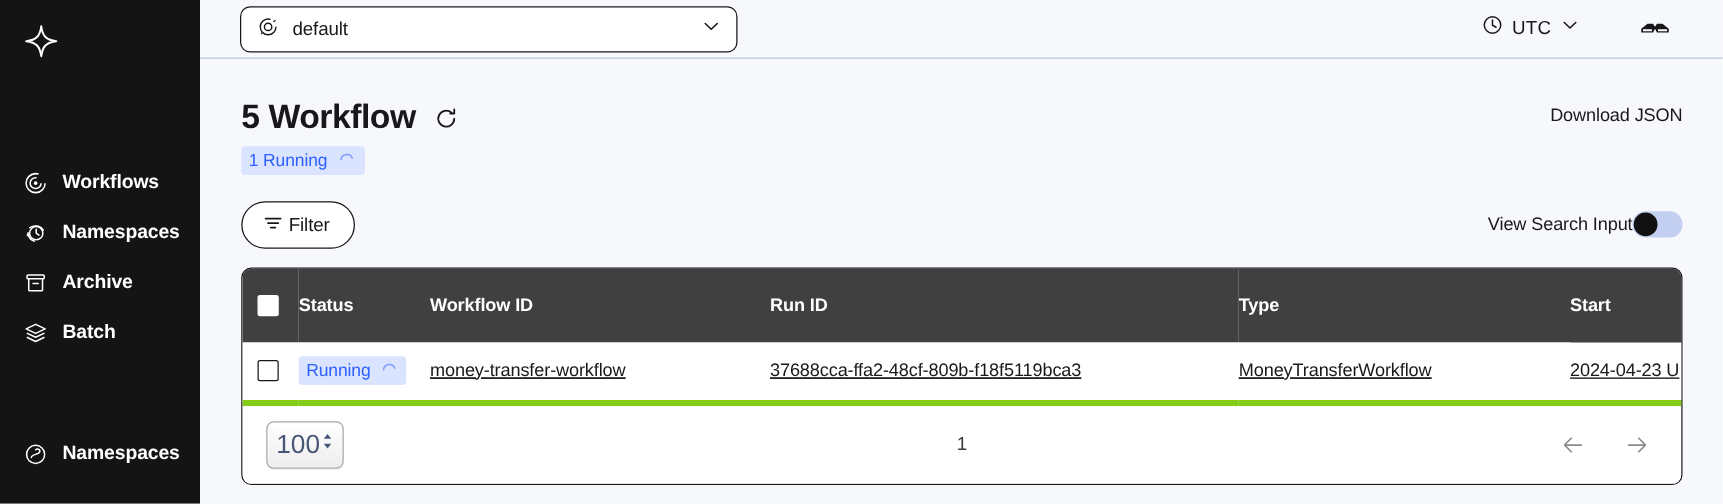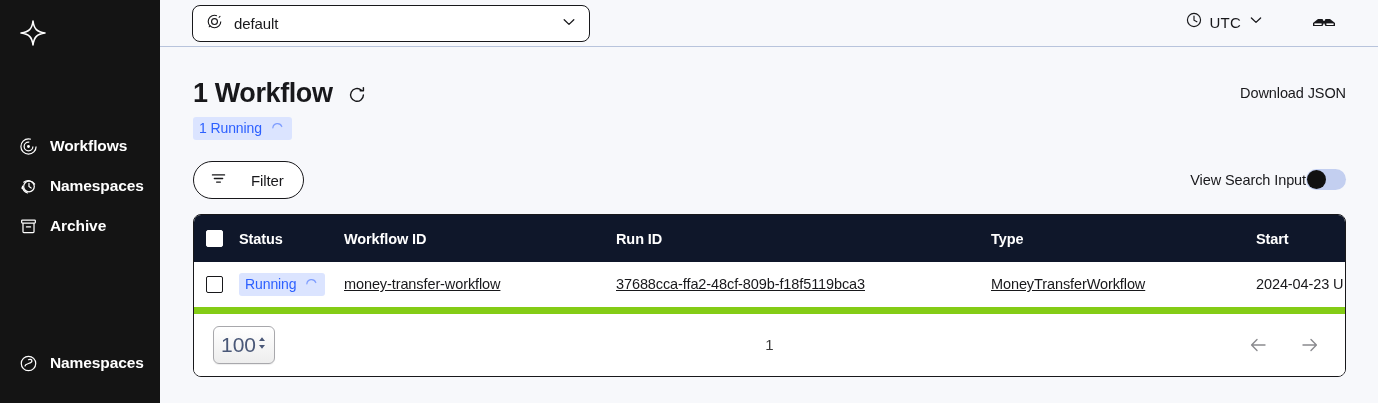--- a/index.html
+++ b/index.html
@@ -145,21 +145,21 @@
   }
 
   .ctrl-row {
     position: relative;
     margin-top: 21px;
     display: flex; align-items: center;
     height: 38px;
   }
   .filter-btn {
     display: inline-flex; align-items: center;
-    gap: 24px;
+    gap: 4px;
     height: 38px;
     padding: 0 19px 0 16px;
     background: #ffffff;
     border: 1px solid #18181b;
     border-radius: 19px;
     font-size: 15px; color: #18181b;
     cursor: pointer;
     letter-spacing: -0.1px;
   }
   .toggle-wrap {
@@ -186,37 +186,37 @@
   
   .table-wrap {
     margin-top: 15px;
     width: 1153px;
     border: 1px solid #18181b;
     border-radius: 8px;
     overflow: hidden;
     background: #ffffff;
   }
   table { width: 100%; border-collapse: collapse; table-layout: fixed; }
-  thead tr { background: #0f172a; height: 47px; }
+  thead tr { background: #404040; height: 59px; }
   thead th {
     color: #ffffff;
     font-size: 14.5px;
     font-weight: 600;
     text-align: left;
     letter-spacing: -0.1px;
     padding: 0;
   }
   .c-check { width: 45px; padding-left: 12px !important; }
   .c-status { width: 105px; }
   .c-wfid { width: 272px; }
   .c-runid { width: 375px; }
   .c-type { width: 265px; }
   .c-start { width: 91px; }
 
-  tbody tr { height: 48px; background: #ffffff; border-bottom: 7px solid #84cc16; }
+  tbody tr { height: 48px; background: #ffffff; border-bottom: 5px solid #84cc16; text-decoration: underline; }
   tbody td { font-size: 14.5px; color: #18181b; padding: 0; letter-spacing: -0.1px; }
   .lnk { text-decoration: underline; cursor: pointer; color: #18181b; }
   .nowrap { white-space: nowrap; overflow: hidden; }
 
   .cb {
     width: 17px; height: 17px;
     border: 1.5px solid #18181b;
     border-radius: 2px;
     background: #ffffff;
     display: inline-block;
@@ -297,20 +297,30 @@
       <div class="nav-item">
         <span class="nicon">
           <svg width="19" height="19" viewBox="0 0 20 20" fill="none">
             <rect x="2.8" y="3.2" width="14.4" height="3.2" rx="0.8" stroke="#ffffff" stroke-width="1.3"></rect>
             <path d="M4.2 6.6 V15.6 A0.9 0.9 0 0 0 5.1 16.5 H14.9 A0.9 0.9 0 0 0 15.8 15.6 V6.6" stroke="#ffffff" stroke-width="1.3"></path>
             <path d="M7.8 10.4 H12.2" stroke="#ffffff" stroke-width="1.3" stroke-linecap="round"></path>
           </svg>
         </span>
         <span class="nlabel">Archive</span>
       </div>
+      <div class="nav-item">
+        <span class="nicon">
+          <svg width="19" height="19" viewBox="0 0 20 20" fill="none">
+            <path d="M10 2.6 L18 6.4 L10 10.2 L2 6.4 Z" stroke="#ffffff" stroke-width="1.3" stroke-linejoin="round"></path>
+            <path d="M2.6 10 L10 13.5 L17.4 10" stroke="#ffffff" stroke-width="1.3" stroke-linejoin="round"></path>
+            <path d="M2.6 13.5 L10 17 L17.4 13.5" stroke="#ffffff" stroke-width="1.3" stroke-linejoin="round"></path>
+          </svg>
+        </span>
+        <span class="nlabel">Batch</span>
+      </div>
     </div>
 
     <div class="nav-group nav-bottom">
       <div class="nav-item">
         <span class="nicon">
           <svg width="19" height="19" viewBox="0 0 20 20" fill="none">
             <circle cx="10" cy="10" r="7.6" stroke="#ffffff" stroke-width="1.3"></circle>
             <path d="M6.4 12.6 C6.4 9.6 13.6 10.4 13.6 7.4 C13.6 5.8 11.6 5 10 6" stroke="#ffffff" stroke-width="1.3" stroke-linecap="round" fill="none"></path>
           </svg>
         </span>
@@ -358,21 +368,21 @@
           <path d="M2 11 L7 7 H11.5 L12.6 9 H13.4 L14.5 7 H19 L24 11 L24 14 H14.5 L13 11 L11.5 14 H2 Z" fill="#18181b"></path>
           <path d="M3.4 11.4 H10.6 V13 H3.4 Z" fill="#ffffff"></path>
           <path d="M15.4 11.4 H22.6 V13 H15.4 Z" fill="#ffffff"></path>
         </svg>
       </div>
     </div>
 
     <div class="content">
 
       <div class="title-row">
-        <div class="page-title">1 Workflow</div>
+        <div class="page-title">5 Workflow</div>
         <div class="refresh-btn">
           <svg width="20" height="20" viewBox="0 0 20 20" fill="none">
             <path d="M16.4 10 A6.4 6.4 0 1 1 14.2 5.1" stroke="#18181b" stroke-width="1.45" stroke-linecap="round" fill="none"></path>
             <path d="M16.4 2.6 V5.8 H13.2" stroke="#18181b" stroke-width="1.45" stroke-linecap="round" stroke-linejoin="round" fill="none"></path>
           </svg>
         </div>
         <div class="dl-json">Download JSON</div>
       </div>
 
       <div class="status-row">

